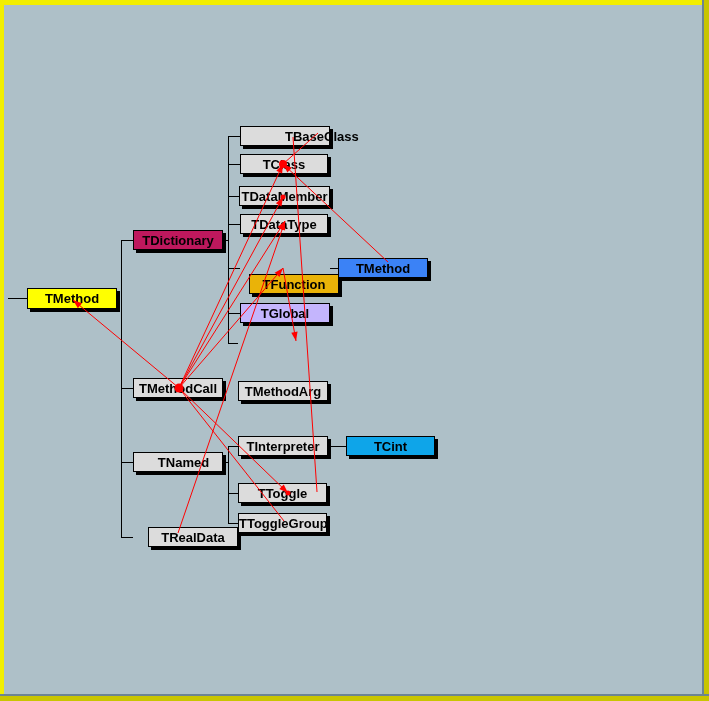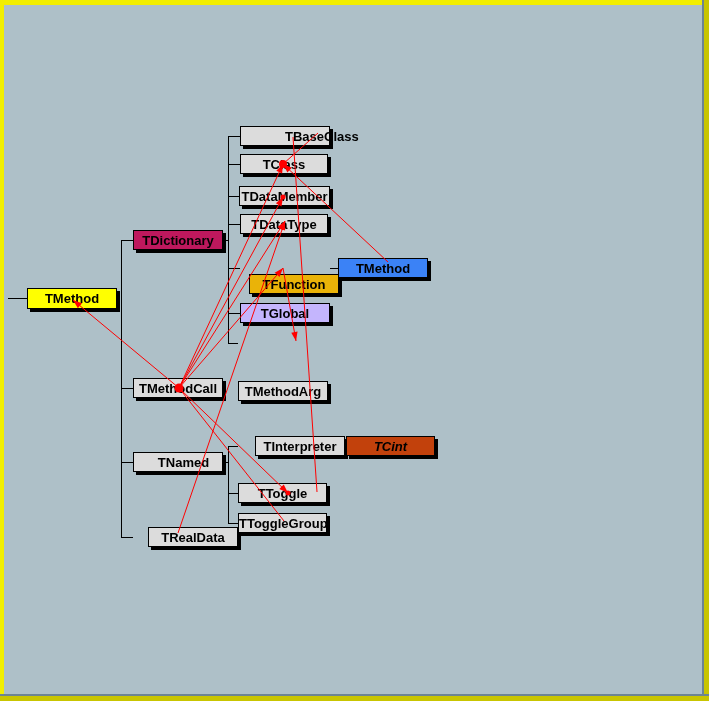--- a/index.html
+++ b/index.html
@@ -57,22 +57,22 @@
       <div class="node" style="left: 133px; top: 452px; width: 90px; height: 20px; background: rgb(220, 220, 220); padding-left: 11px;">TNamed</div>
       <div class="node" style="left: 133px; top: 527px; width: 90px; height: 20px; background: rgb(220, 220, 220); margin-left: 15px;">TRealData</div>
       <div class="node" style="left: 240px; top: 126px; width: 90px; height: 20px; background: rgb(220, 220, 220); padding-left: 44px;">TBaseClass</div>
       <div class="node" style="left: 240px; top: 154px; width: 88px; height: 20px; background: rgb(220, 220, 220);">TClass</div>
       <div class="node" style="left: 239px; top: 186px; width: 91px; height: 20px; background: rgb(220, 220, 220);">TDataMember</div>
       <div class="node" style="left: 240px; top: 214px; width: 88px; height: 20px; background: rgb(220, 220, 220);">TDataType</div>
       <div class="node" style="left: 240px; top: 274px; width: 90px; height: 20px; background: #eab308; margin-left: 9px;">TFunction</div>
       <div class="node" style="left: 338px; top: 258px; width: 90px; height: 20px; background: #3b82f6;">TMethod</div>
       <div class="node" style="left: 240px; top: 303px; width: 90px; height: 20px; background: #c4b5fd;">TGlobal</div>
       <div class="node" style="left: 238px; top: 333px; width: 90px; height: 20px; background: rgb(220, 220, 220); margin-top: 48px;">TMethodArg</div>
-      <div class="node" style="left: 238px; top: 436px; width: 90px; height: 20px; background: rgb(220, 220, 220); margin-left: 17px;">TInterpreter</div>
-      <div class="node" style="left: 346px; top: 436px; width: 89px; height: 20px; background: #c2410c; font-style: italic;">TCint</div>
+      <div class="node" style="left: 238px; top: 436px; width: 90px; height: 20px; background: rgb(220, 220, 220);">TInterpreter</div>
+      <div class="node" style="left: 346px; top: 436px; width: 89px; height: 20px; background: #0ea5e9;">TCint</div>
       <div class="node" style="left: 238px; top: 483px; width: 89px; height: 20px; background: rgb(220, 220, 220);">TToggle</div>
       <div class="node" style="left: 238px; top: 513px; width: 89px; height: 20px; background: rgb(220, 220, 220);">TToggleGroup</div>
     </div>
   <svg id="link-layer" class="layer" width="709" height="701">
       <line x1="179" y1="388" x2="73" y2="300" stroke="#ff0000" stroke-width="1"></line>
       <polygon points="0,0 -9,3.2 -9,-3.2" fill="#ff0000" transform="translate(73,300) rotate(-140.3009265165257)"></polygon>
       <line x1="179" y1="388" x2="283" y2="164" stroke="#ff0000" stroke-width="1"></line>
       <polygon points="0,0 -9,3.2 -9,-3.2" fill="#ff0000" transform="translate(283,164) rotate(-65.09523119190482)"></polygon>
       <line x1="179" y1="388" x2="283" y2="197" stroke="#ff0000" stroke-width="1"></line>
       <polygon points="0,0 -9,3.2 -9,-3.2" fill="#ff0000" transform="translate(283,197) rotate(-61.43159227475049)"></polygon>

